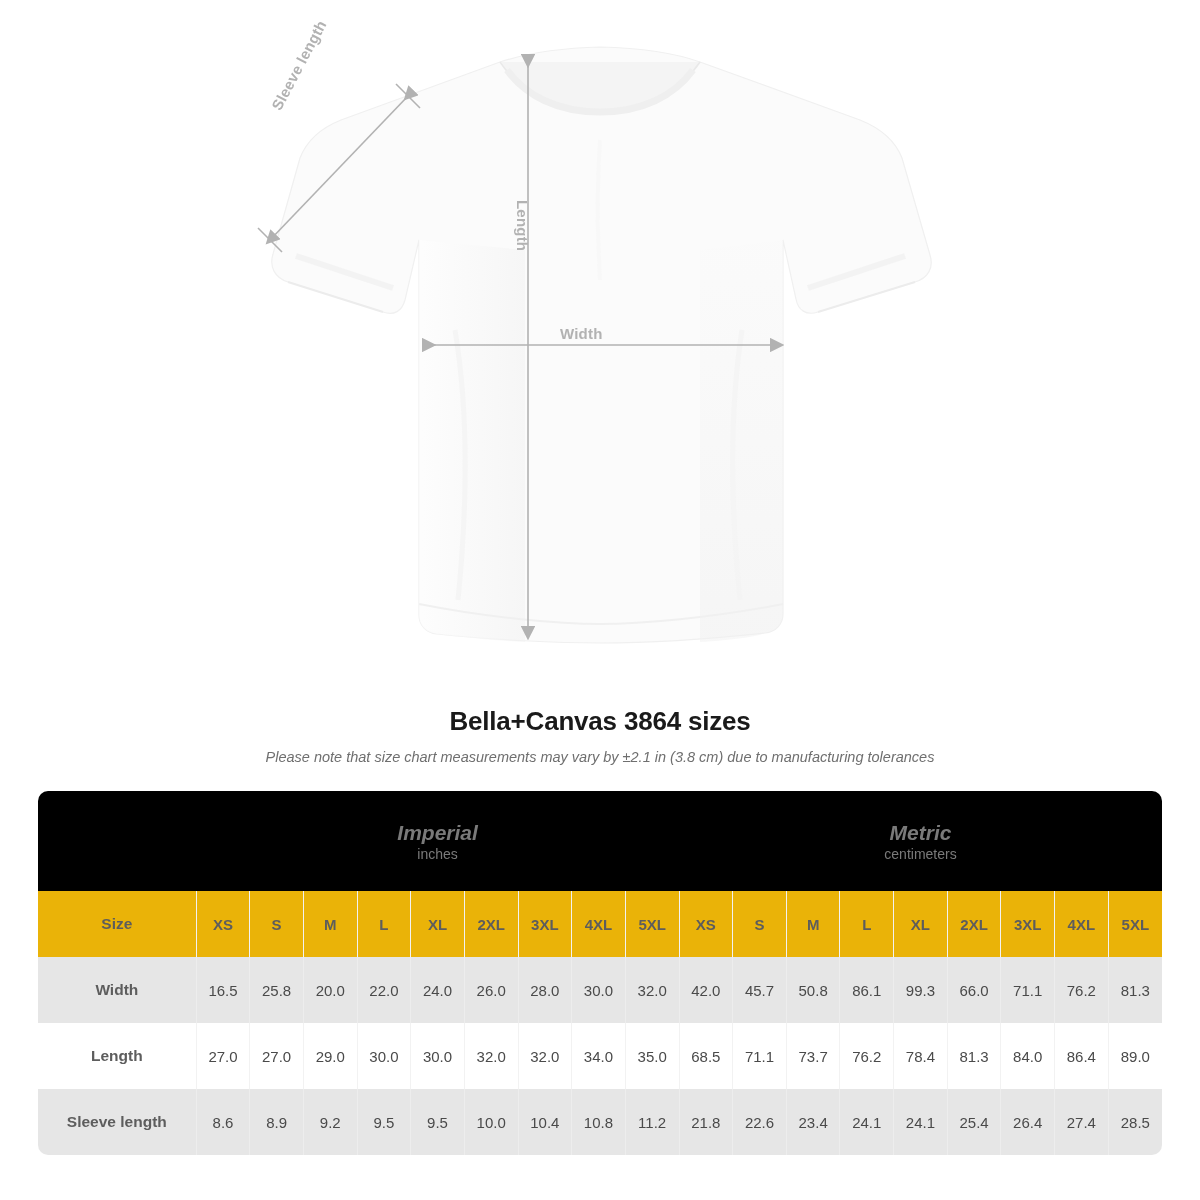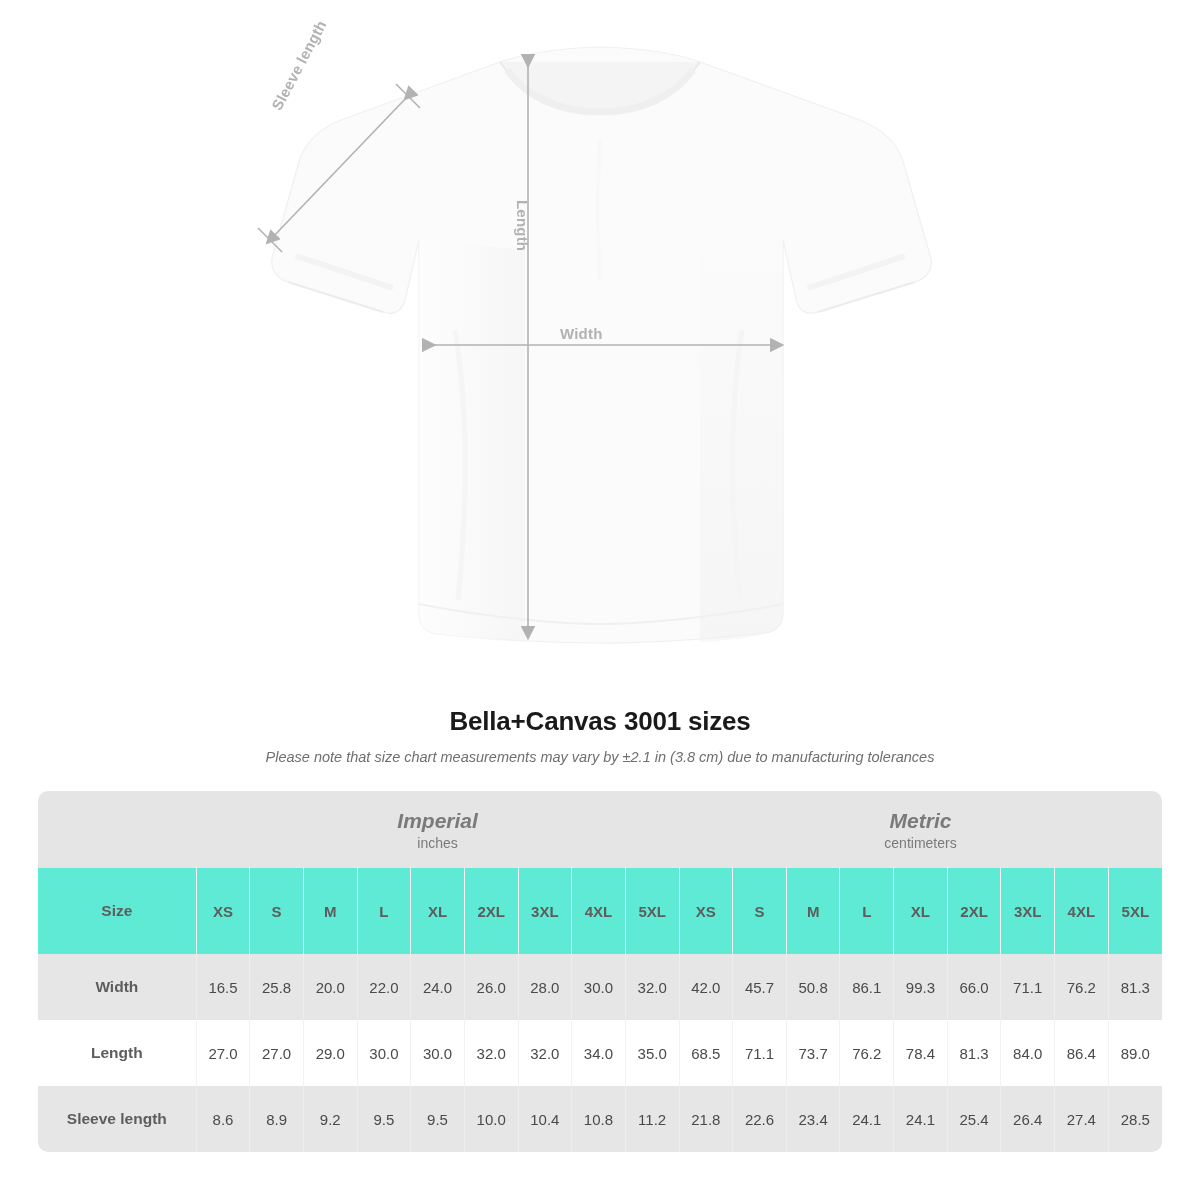--- a/index.html
+++ b/index.html
@@ -75,40 +75,40 @@
   }
   td, th {
     padding: 0;
     text-align: center;
     vertical-align: middle;
     font-weight: normal;
     border: none;
   }
   
   .unit-row td {
-    height: 77px;
-    background: #e5e5e5;
+    height: 100px;
+    background: #000000;
   }
   .unit-row td:first-child { border-top-left-radius: 10px; }
   .unit-row td:last-child { border-top-right-radius: 10px; }
   .unit-name {
     font-size: 21px;
     font-weight: bold;
     font-style: italic;
     color: #7a7a7a;
     line-height: 1.25;
   }
   .unit-sub {
     font-size: 14px;
     color: #7a7a7a;
   }
 
   .size-row td {
-    height: 86px;
-    background: #5eead4;
+    height: 66px;
+    background: #eab308;
     font-size: 15px;
     font-weight: bold;
     color: #5d5d5d;
   }
   .size-row td.rowhead { font-size: 15.5px; }
 
   .data-row td {
     height: 66px;
     font-size: 15px;
     color: #4a4a4a;
@@ -205,21 +205,21 @@
 
       <line x1="430" y1="345" x2="778" y2="345" stroke="#b2b2b2" stroke-width="1.6" marker-start="url(#arr)" marker-end="url(#arr)"></line>
     </svg>
 
     <div class="dim-label" id="label-sleeve">Sleeve length</div>
     <div class="dim-label" id="label-length">Length</div>
     <div class="dim-label" id="label-width">Width</div>
   </div>
 
   <div id="title-block">
-    <div id="chart-title">Bella+Canvas 3001 sizes</div>
+    <div id="chart-title">Bella+Canvas 3864 sizes</div>
     <div id="chart-note">Please note that size chart measurements may vary by ±2.1 in (3.8 cm) due to manufacturing tolerances</div>
   </div>
 
   <div id="table-wrap">
     <table>
       <colgroup>
         <col style="width:158px">
         <col span="18" style="width:53.6px">
       </colgroup>
       <tbody>

